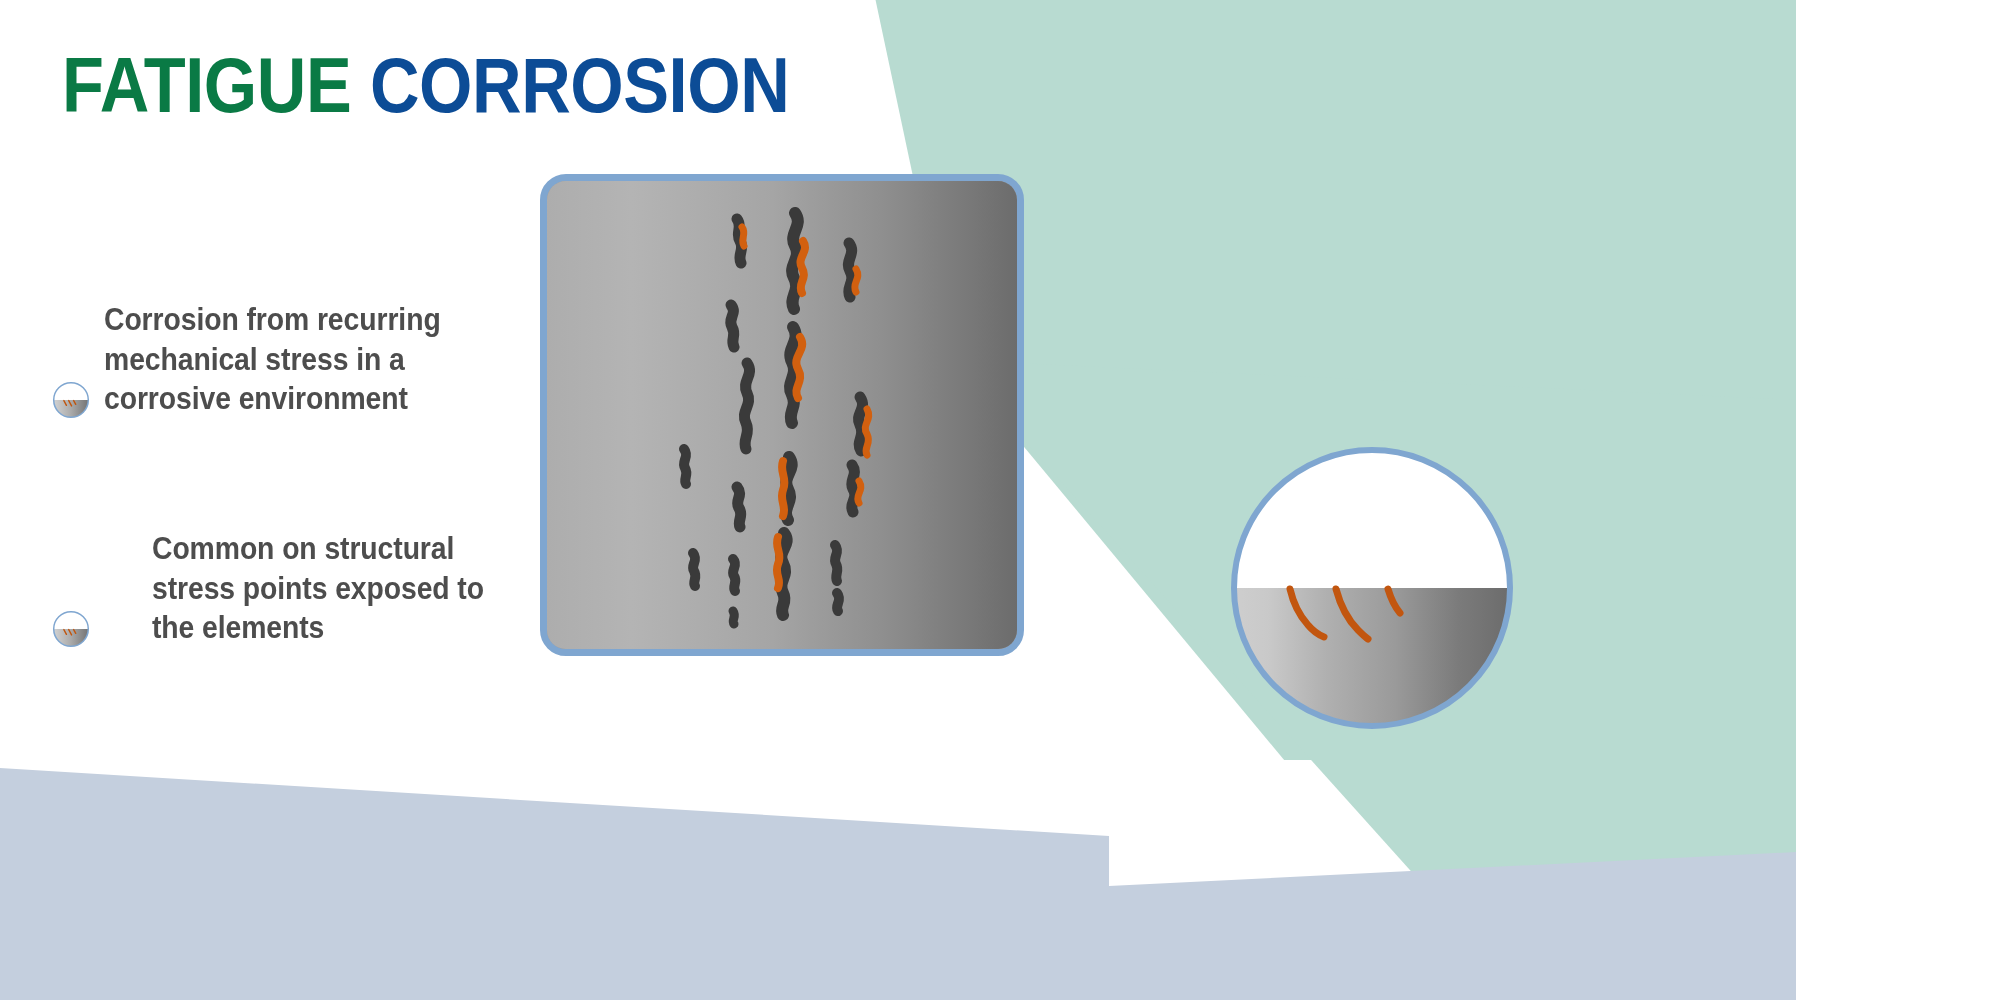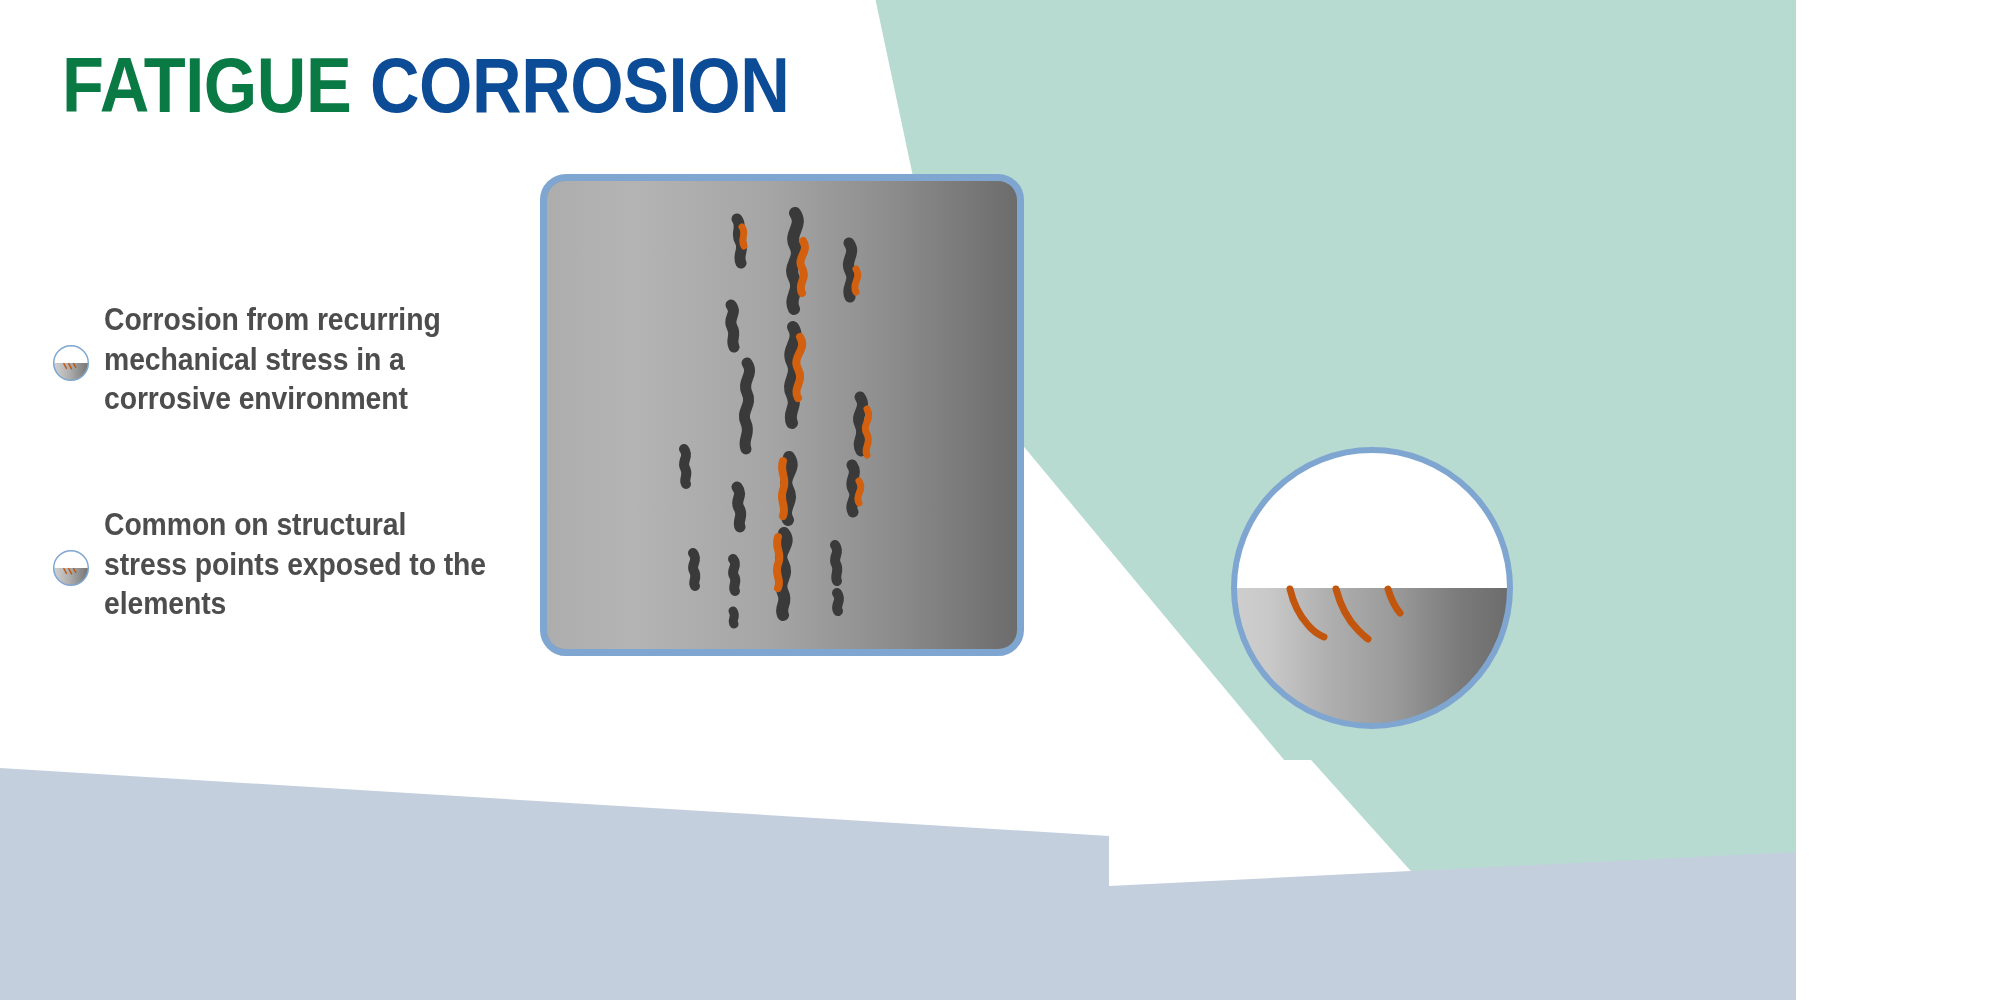--- a/index.html
+++ b/index.html
@@ -24,21 +24,21 @@
     white-space:nowrap;
     font-family:"Liberation Sans", sans-serif;
     transform:scaleX(0.88);
     transform-origin:left top;
   }
   .title .w1{color:#0A7A45;}
   .title .w2{color:#0C4C96;}
 
   
   .bullets{position:absolute;left:52px;top:300px;width:470px;}
-  .bullet{position:relative;display:flex;align-items:center;margin-bottom:58px;}
+  .bullet{position:relative;display:flex;align-items:flex-end;margin-bottom:58px;}
   .bullet-icon{flex:0 0 auto;width:38px;height:38px;margin-top:8px;margin-right:14px;}
   .bullet-text{
     color:#4D4D4D;
     font-size:30.5px;
     font-weight:bold;
     line-height:1.30;
     letter-spacing:-0.1px;
     transform:scaleX(0.93);
     transform-origin:left top;
     width:430px;
@@ -100,21 +100,21 @@
           <rect x="0" y="20" width="40" height="20" fill="url(#bgrad1)"></rect>
           <path d="M12.5,20.6 L15.2,25.6" stroke="#C1560F" stroke-width="1.5" fill="none" stroke-linecap="round"></path>
           <path d="M17.6,20.6 L20.6,26.2" stroke="#C1560F" stroke-width="1.5" fill="none" stroke-linecap="round"></path>
           <path d="M22.8,20.6 L25.0,24.6" stroke="#C1560F" stroke-width="1.5" fill="none" stroke-linecap="round"></path>
         </g>
         <circle cx="20" cy="20" r="18.2" fill="none" stroke="#7FA6D0" stroke-width="1.6"></circle>
       </svg>
       <div class="bullet-text">Corrosion from recurring mechanical stress in a corrosive environment</div>
     </div>
 
-    <div class="bullet" style="margin-top:86px;">
+    <div class="bullet" style="margin-top:110px;gap:48px;">
       <svg class="bullet-icon" viewBox="0 0 40 40">
         <defs>
           <linearGradient id="bgrad2" x1="0" y1="0" x2="1" y2="0">
             <stop offset="0%" stop-color="#D6D6D6"></stop>
             <stop offset="45%" stop-color="#AFAFAF"></stop>
             <stop offset="100%" stop-color="#6F6F6F"></stop>
           </linearGradient>
           <clipPath id="bclip2">
               <circle cx="20" cy="20" r="18.2"></circle>
             </clipPath>

